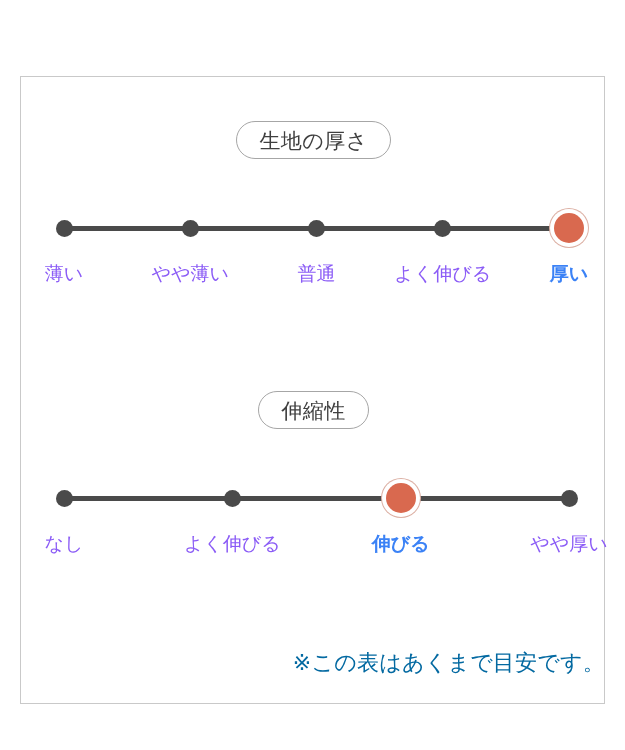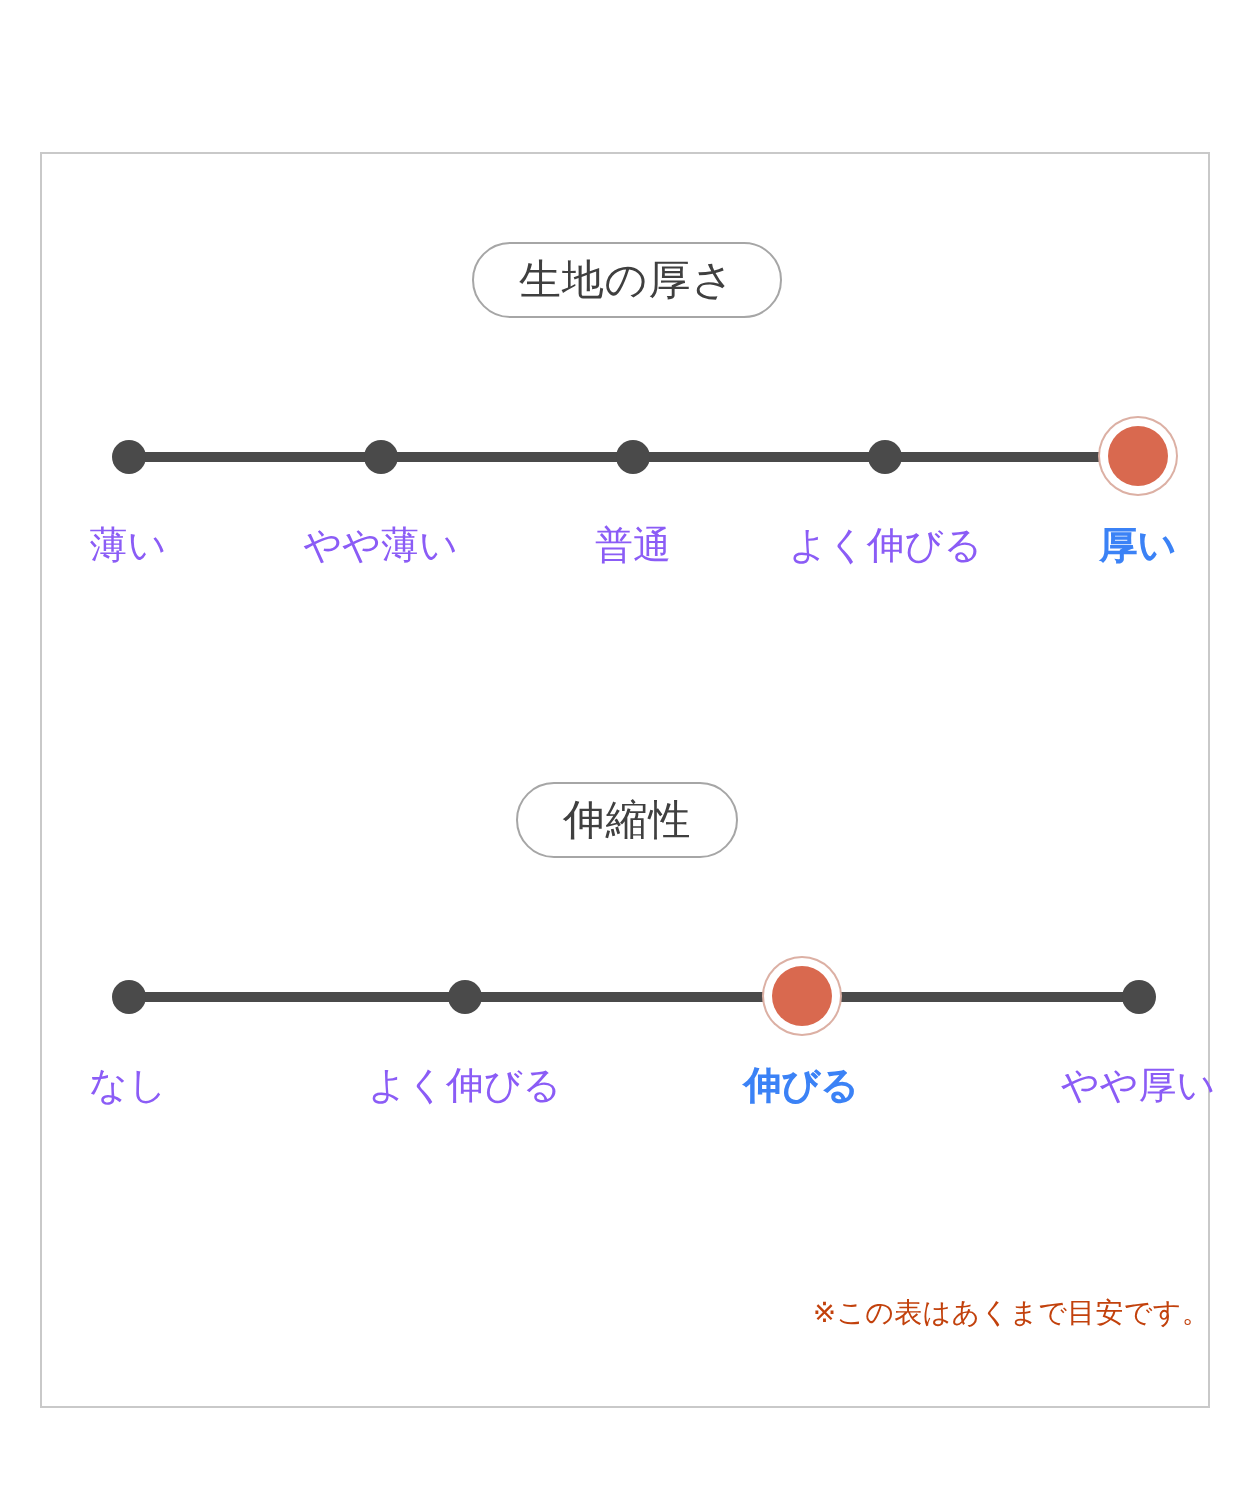--- a/index.html
+++ b/index.html
@@ -137,22 +137,22 @@
   .label.active {
     font-weight: bold;
     color: #3b82f6;
   }
 
   
   .footnote {
     position: absolute;
     right: 20px;
     top: 648px;
-    font-size: 14px;
-    color: #c2410c;
+    font-size: 22px;
+    color: #0369a1;
     white-space: nowrap;
     letter-spacing: 0.01em;
   }
 </style>
 </head>
 <body>
 
 <div id="page">
 
   <div class="card">

